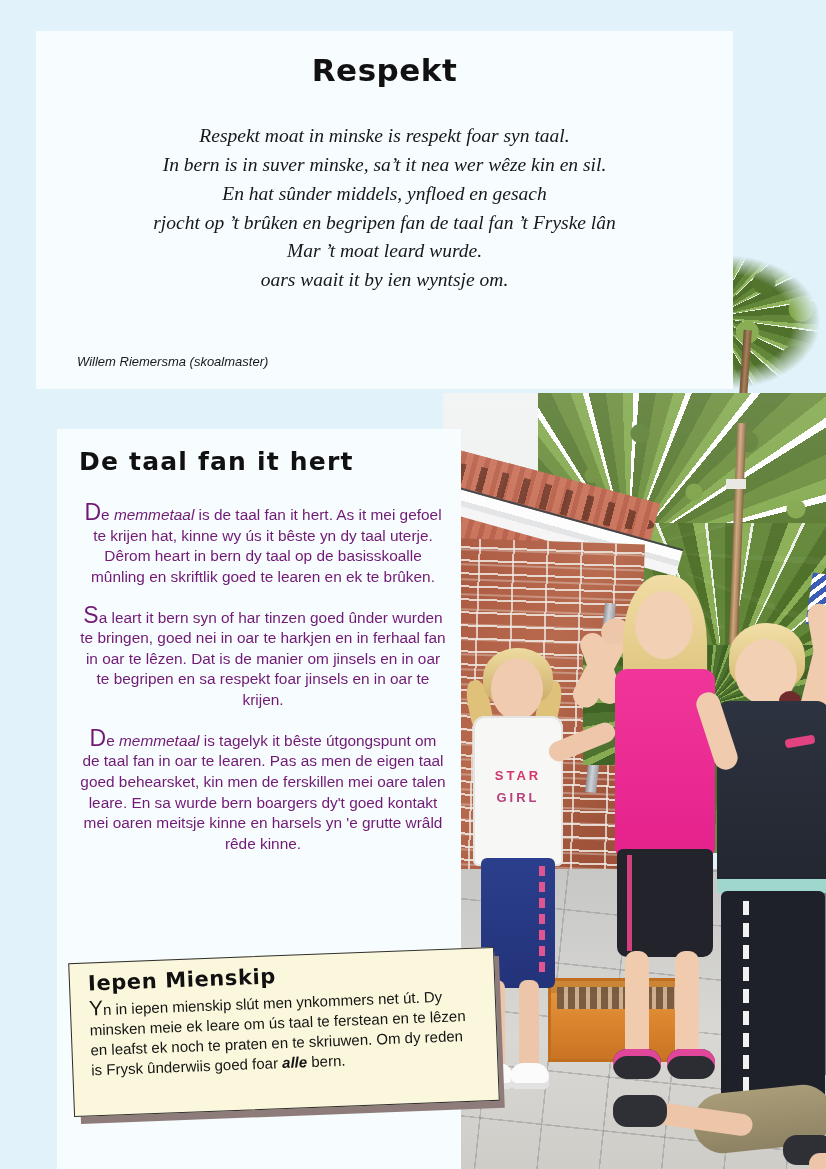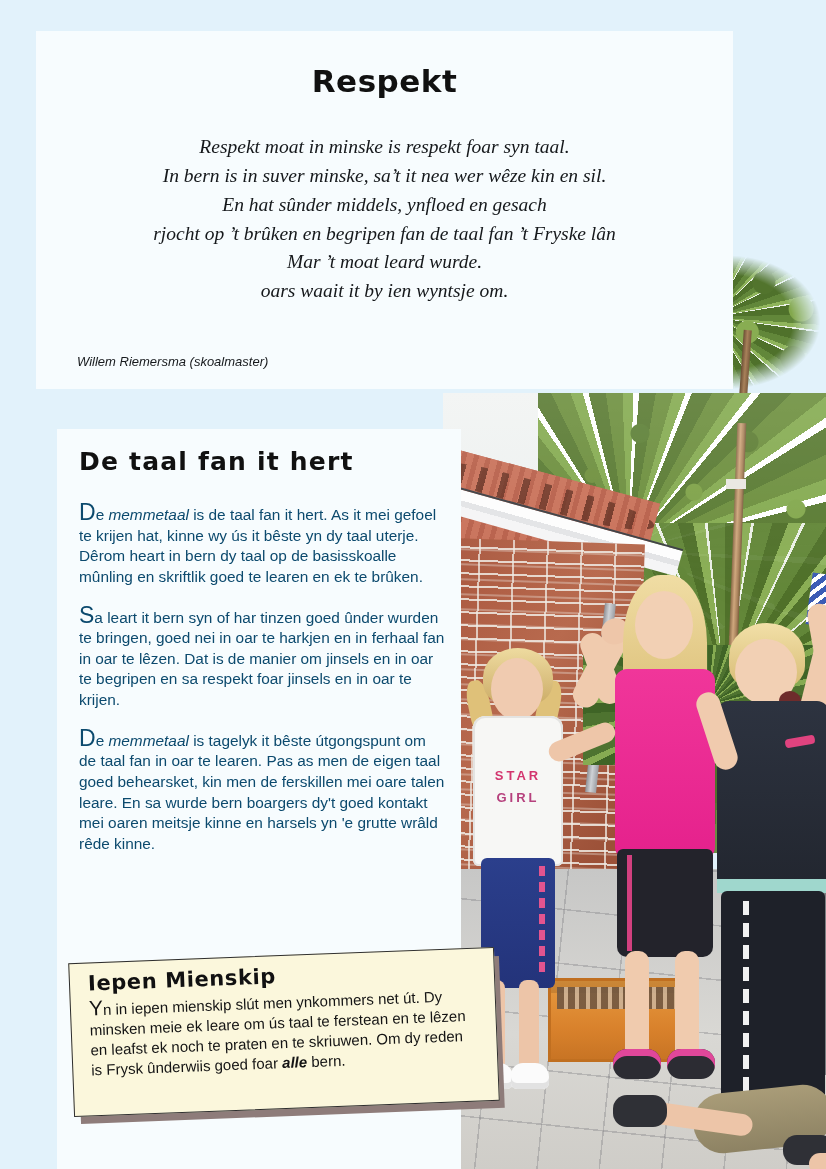--- a/index.html
+++ b/index.html
@@ -244,21 +244,21 @@
   }
   #panel-poem {
     left: 36px; top: 31px; width: 697px; height: 358px;
   }
   #panel-body {
     left: 57px; top: 429px; width: 404px; height: 740px;
   }
 
   h1#poem-title {
     margin: 0;
-    padding: 32px 0 0 0;
+    padding: 21px 0 0 0;
     text-align: center;
     font-family: "DejaVu Sans", sans-serif;
     font-weight: 700;
     font-size: 31px;
     letter-spacing: .5px;
     color: #111111;
   }
   #poem-lines {
     margin: 34px 0 0 0;
     text-align: center;
@@ -286,22 +286,22 @@
     font-size: 25px;
     letter-spacing: 1.2px;
     color: #111111;
   }
   .body-para {
     margin: 0;
     padding: 0 14px 0 22px;
     font-family: "Liberation Sans", sans-serif;
     font-size: 15.4px;
     line-height: 1.34;
-    color: #0c4a6e;
-    text-align: left;
+    color: #701a75;
+    text-align: center;
   }
   .body-para.first { padding-top: 26px; }
   .body-para + .body-para { padding-top: 17px; }
   .dropcap {
     font-size: 23px;
     line-height: 0.9;
     font-weight: 400;
   }
   .it { font-style: italic; }
 

